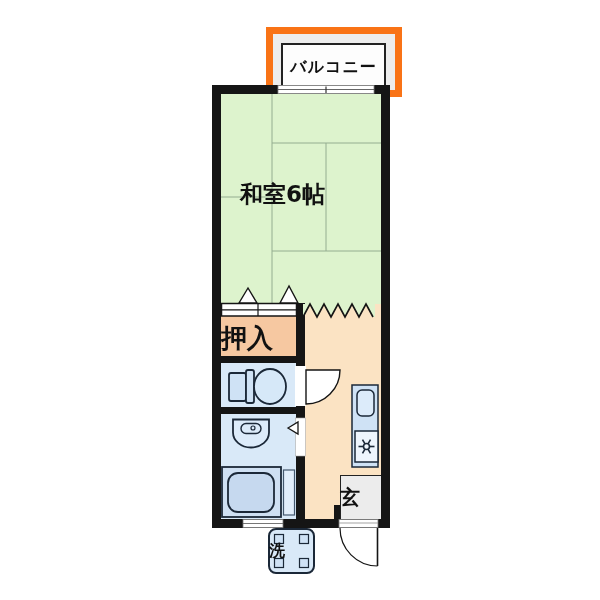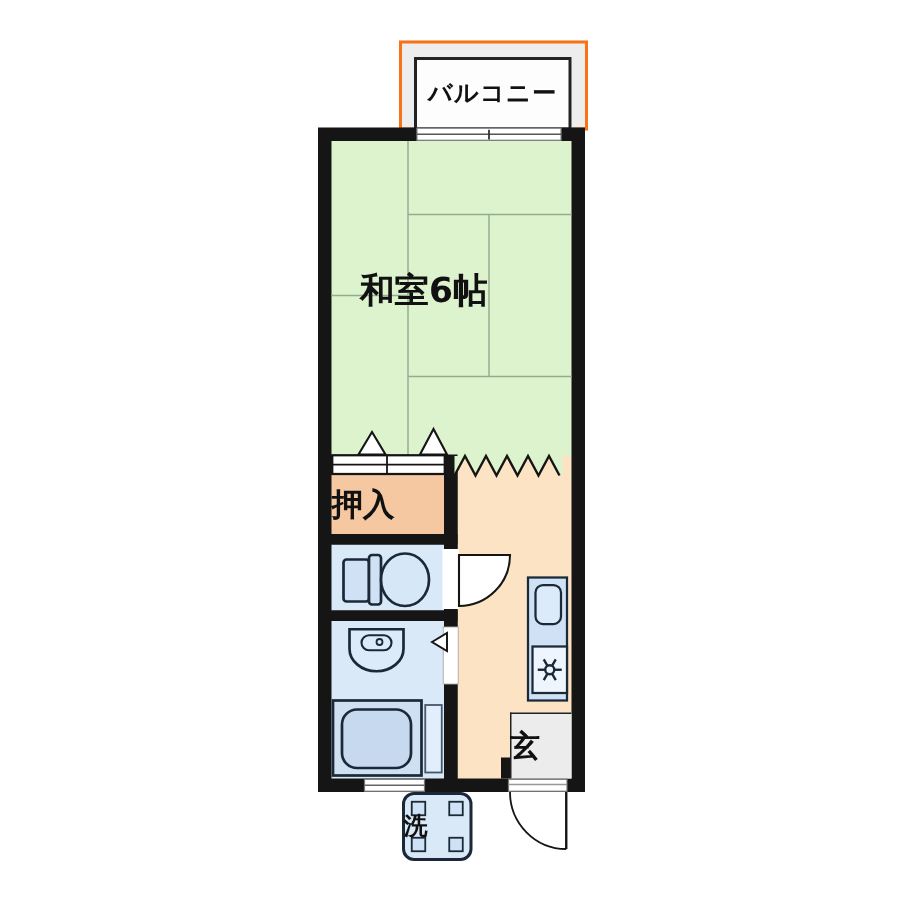--- a/index.html
+++ b/index.html
@@ -1,20 +1,20 @@
 <!DOCTYPE html>
 <html><head>
 <meta charset="utf-8">
 <style>
   html,body{margin:0;padding:0;background:#fff;}
   .canvas{position:relative;width:600px;height:600px;background:#ffffff;overflow:hidden;
           font-family:"DejaVu Sans","Liberation Sans",sans-serif;}
   .abs{position:absolute;}
   
-  .balcony-outer{left:266px;top:27px;width:122px;height:56px;background:#ededed;border:2px solid #f97316;}
+  .balcony-outer{left:266px;top:27px;width:122px;height:56px;background:#ededed;border:7px solid #f97316;}
   .balcony-inner{left:276px;top:38px;width:101px;height:45px;background:#fdfdfd;border:2px solid #222;
                  display:flex;align-items:center;justify-content:center;}
   .balcony-label{font-size:16px;color:#111;font-weight:600;letter-spacing:1px;white-space:nowrap;}
   
   .building{left:212px;top:85px;width:178px;height:443px;background:#151515;}
   
   .room{position:absolute;}
   .tatami{left:221px;top:94px;width:160px;height:210px;background:#ddf3cd;}
   .hallway{left:305px;top:304px;width:76px;height:215px;background:#fbe3c3;}
   .oshiire{left:221px;top:316px;width:75px;height:40px;background:#f6c8a1;}
@@ -26,21 +26,21 @@
   .wall{position:absolute;background:#151515;}
   .wall-center{left:296px;top:303px;width:9px;height:216px;}
   .wall-oshiire-bottom{left:221px;top:356px;width:84px;height:7px;}
   .wall-toilet-bottom{left:221px;top:407px;width:84px;height:7px;}
   .wall-genkan-stub{left:334px;top:505px;width:6px;height:14px;}
   
   .overlay{left:0;top:0;width:600px;height:600px;pointer-events:none;}
   
   .lbl{position:absolute;color:#111;font-weight:600;line-height:1.15;white-space:nowrap;}
   .lbl-washitsu{left:240px;top:181px;width:120px;font-size:23px;}
-  .lbl-oshiire{left:221px;top:324px;width:75px;font-size:21px;}
+  .lbl-oshiire{left:221px;top:324px;width:75px;font-size:26px;}
   .lbl-genkan{left:340px;top:486px;width:41px;font-size:20px;}
   .lbl-sen{left:269px;top:542px;width:45px;font-size:16px;}
 </style>
 </head>
 <body>
 
 <div class="canvas">
 
   <div class="abs balcony-outer">
     <div class="abs balcony-inner" style="left:8px;top:9px;">

